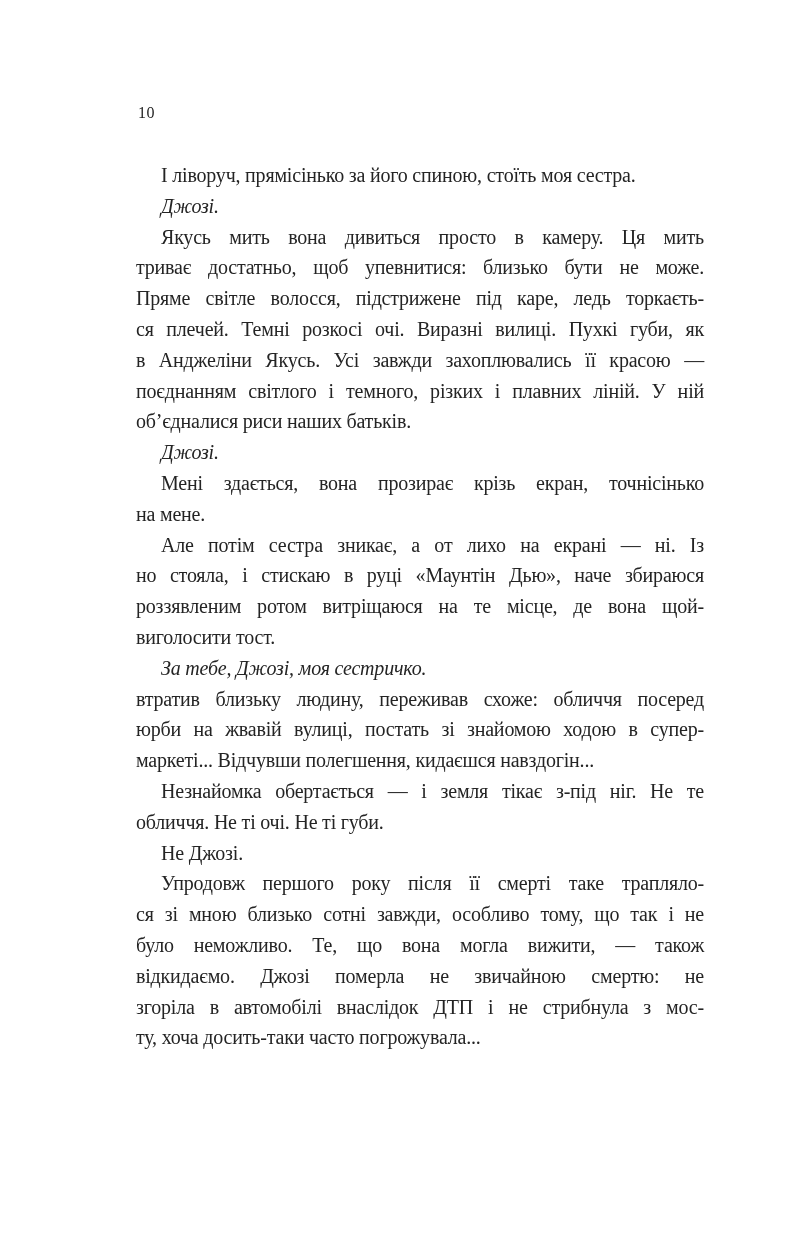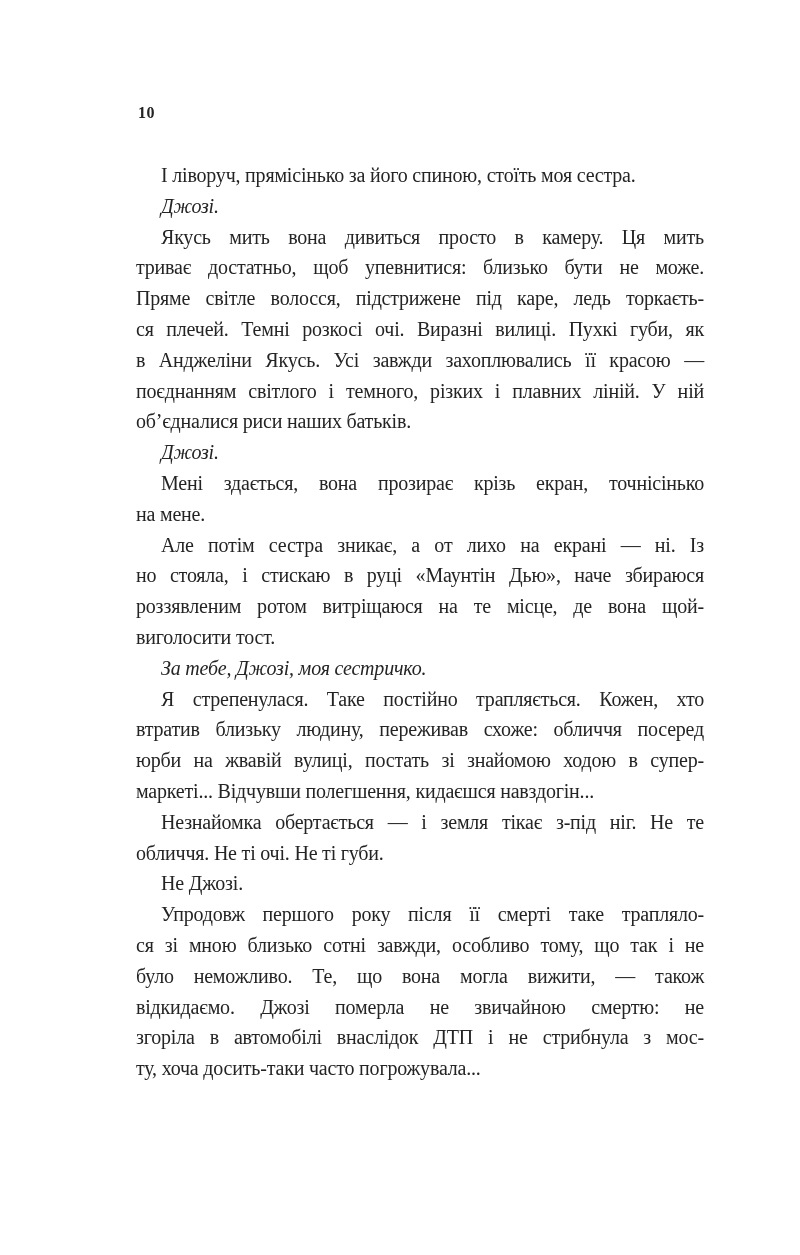--- a/index.html
+++ b/index.html
@@ -18,21 +18,21 @@
     background: var(--bg);
     overflow: hidden;
     font-family: "Liberation Serif", "DejaVu Serif", serif;
     color: var(--ink);
   }
   .page-number {
     position: absolute;
     left: 138px;
     top: 104px;
     font-size: 16px;
-    font-weight: 700;
+    font-weight: 400;
     letter-spacing: 0.5px;
   }
   .text-block {
     position: absolute;
     left: 136px;
     top: 160px;
     width: 568px;
     font-size: 20px;
     letter-spacing: -0.2px;
   }
@@ -68,21 +68,20 @@
       <div class="line just">поєднанням світлого і темного, різких і плавних ліній. У ній</div>
       <div class="line">об’єдналися риси наших батьків.</div>
       <div class="line italic indent">Джозі.</div>
       <div class="line indent just">Мені здається, вона прозирає крізь екран, точнісінько</div>
       <div class="line">на мене.</div>
       <div class="line indent just">Але потім сестра зникає, а от лихо на екрані — ні. Із</div>
       <div class="line just">но стояла, і стискаю в руці «Маунтін Дью», наче збираюся</div>
       <div class="line just">роззявленим ротом витріщаюся на те місце, де вона щой-</div>
       <div class="line">виголосити тост.</div>
       <div class="line italic indent">За тебе, Джозі, моя сестричко.</div>
-      <div class="line indent just">Я стрепенулася. Таке постійно трапляється. Кожен, хто</div>
       <div class="line just">втратив близьку людину, переживав схоже: обличчя посеред</div>
       <div class="line just">юрби на жвавій вулиці, постать зі знайомою ходою в супер-</div>
       <div class="line">маркеті... Відчувши полегшення, кидаєшся навздогін...</div>
       <div class="line indent just">Незнайомка обертається — і земля тікає з-під ніг. Не те</div>
       <div class="line">обличчя. Не ті очі. Не ті губи.</div>
       <div class="line indent">Не Джозі.</div>
       <div class="line indent just">Упродовж першого року після її смерті таке трапляло-</div>
       <div class="line just">ся зі мною близько сотні завжди, особливо тому, що так і не</div>
       <div class="line just">було неможливо. Те, що вона могла вижити, — також</div>
       <div class="line just">відкидаємо. Джозі померла не звичайною смертю: не</div>

